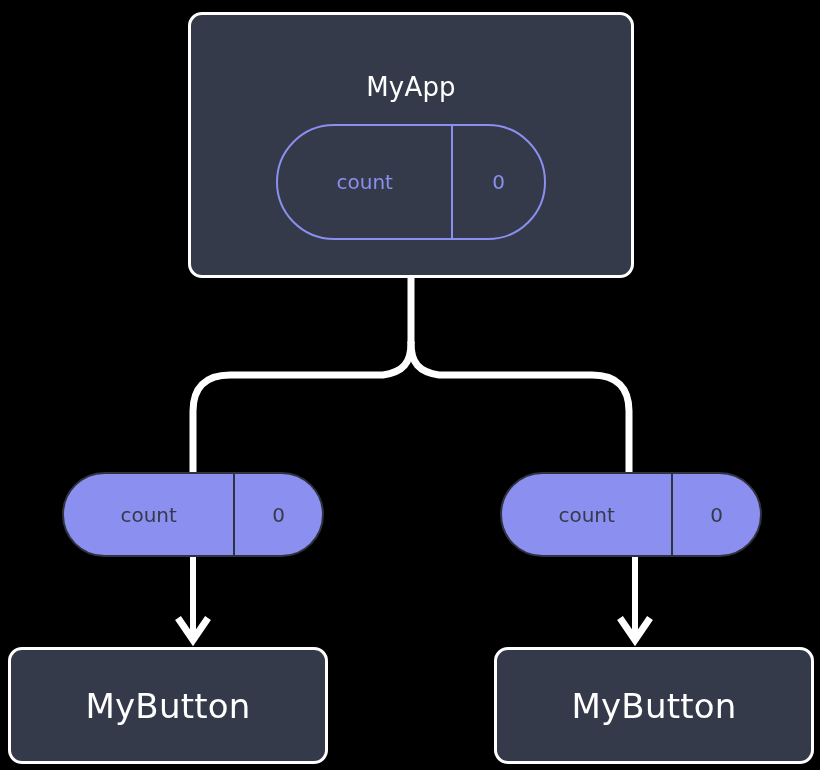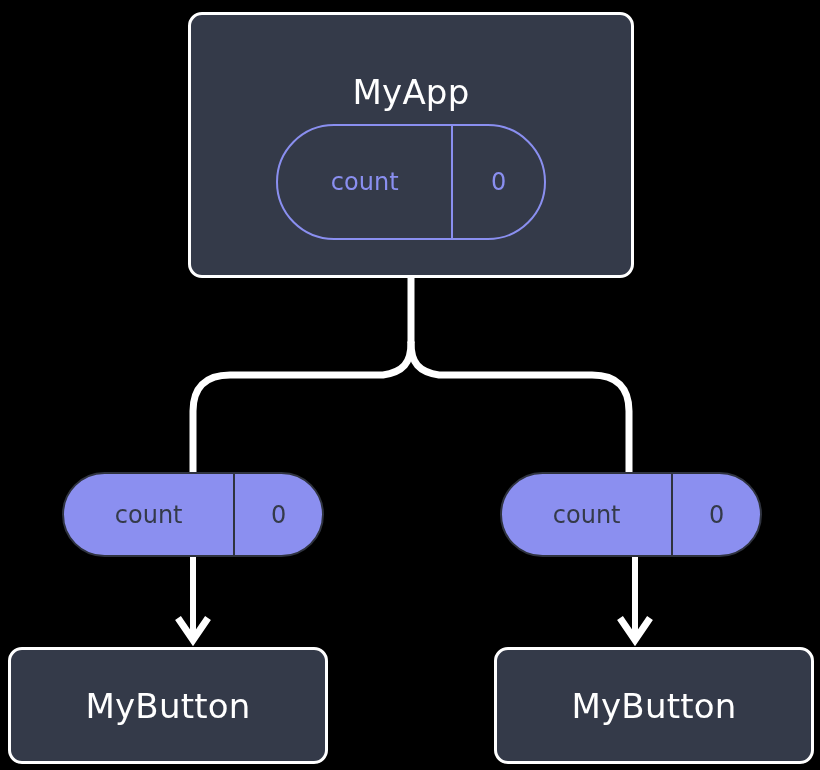--- a/index.html
+++ b/index.html
@@ -46,21 +46,21 @@
     letter-spacing: 0.2px;
   }
   #node-myapp {
     left: 188px;
     top: 12px;
     width: 446px;
     height: 266px;
   }
   #node-myapp .component-title {
     top: 57px;
-    font-size: 34px;
+    font-size: 26px;
   }
   #node-mybutton-left {
     left: 8px;
     top: 647px;
     width: 320px;
     height: 117px;
   }
   #node-mybutton-right {
     left: 494px;
     top: 647px;
@@ -80,21 +80,21 @@
     align-items: stretch;
     border-radius: 999px;
     z-index: 3;
     overflow: hidden;
   }
   .pill-key, .pill-val {
     display: flex;
     align-items: center;
     justify-content: center;
     box-sizing: border-box;
-    font-size: 24px;
+    font-size: 20px;
     font-weight: 400;
     white-space: nowrap;
   }
   
   .state-pill.outline {
     background: transparent;
     border: 2px solid #8a8ff0;
   }
   .state-pill.outline .pill-key,
   .state-pill.outline .pill-val {

